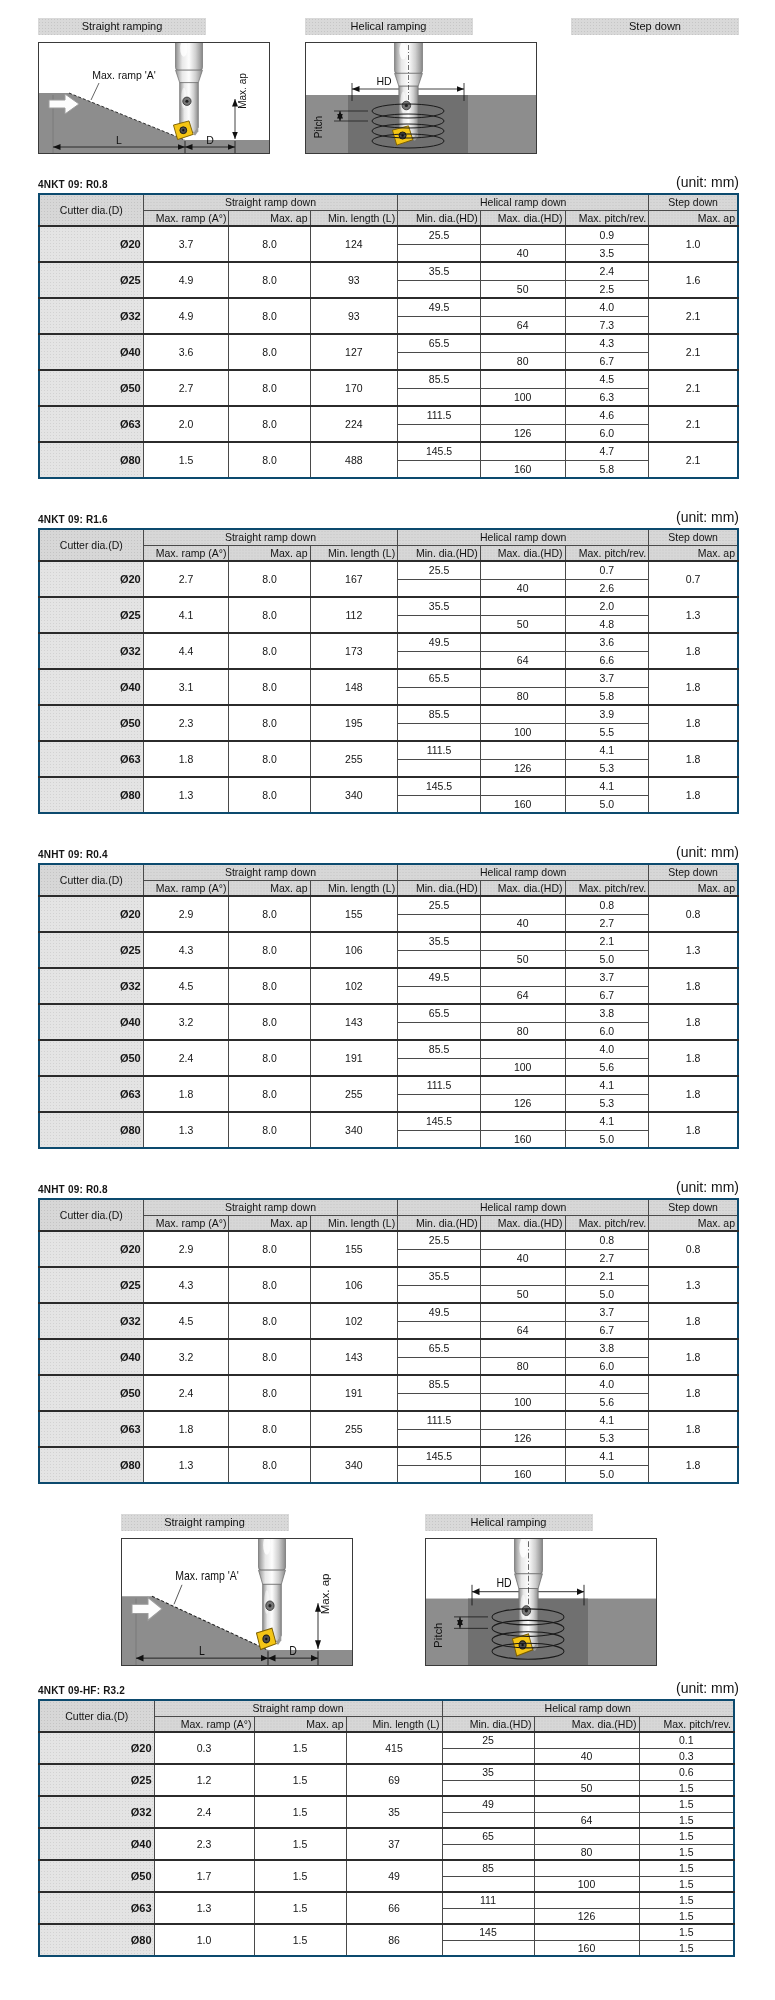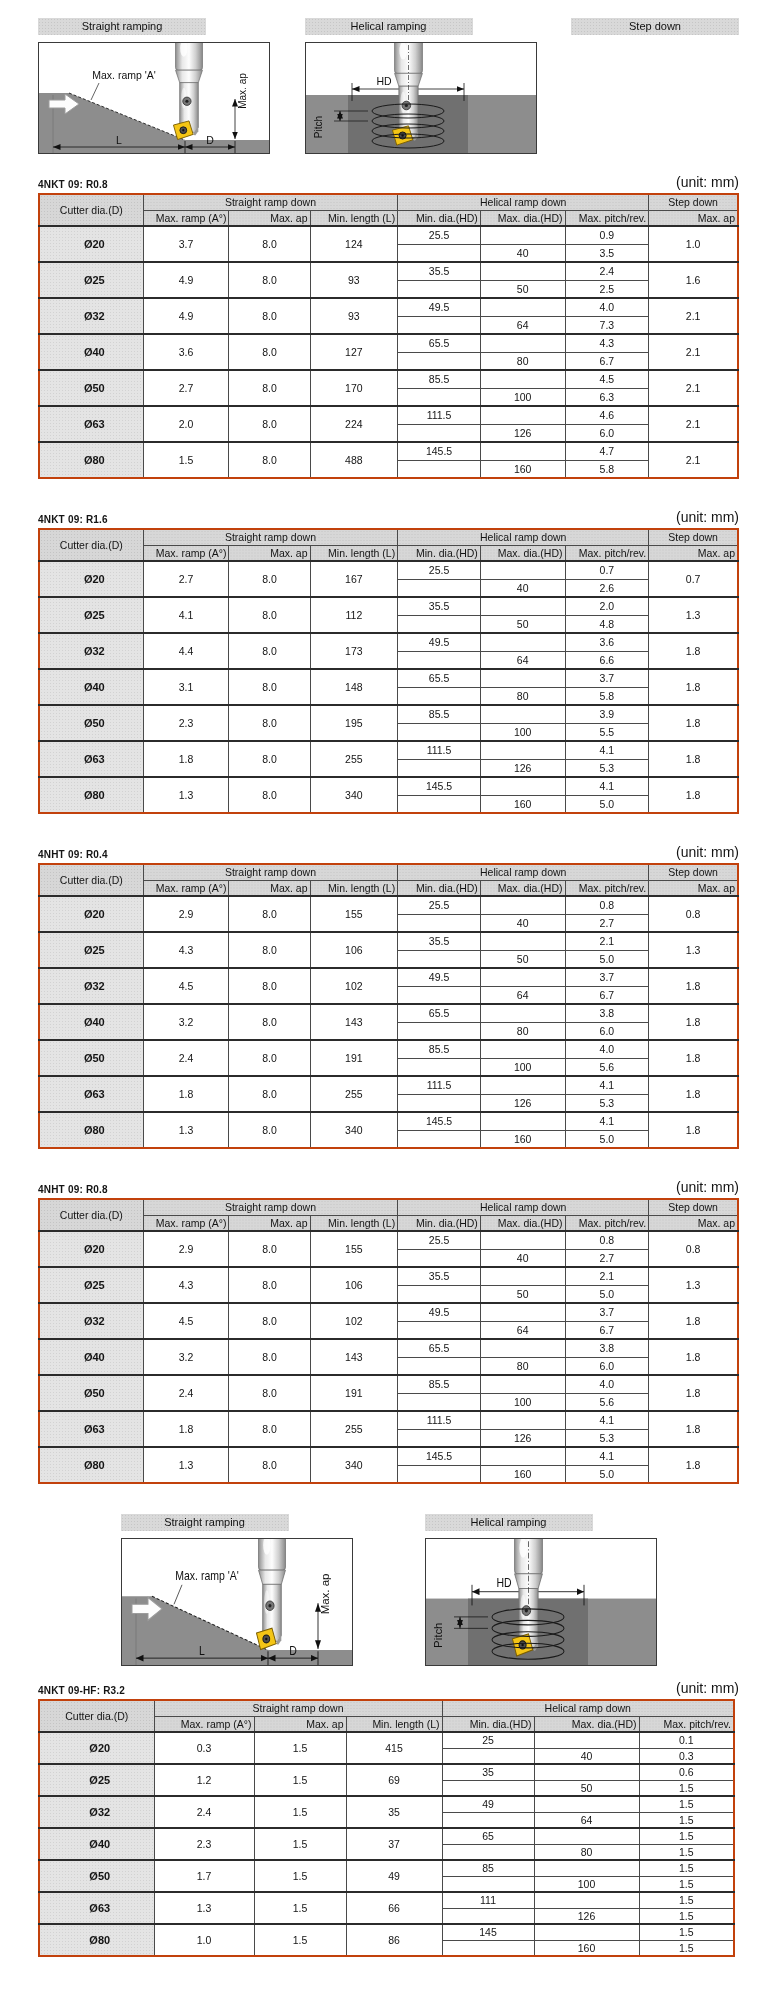--- a/index.html
+++ b/index.html
@@ -24,39 +24,39 @@
   }
   .panel { border:1px solid #3a3a3a; background:#eab308;text-decoration:underline; }
   .panel svg { display:block; }
   svg text { font-family:"Liberation Sans","DejaVu Sans",sans-serif; fill:#111; }
 
   
   .tbl-block { margin-bottom:30px; }
   .tbl-caption { display:flex; justify-content:space-between; align-items:flex-end; margin-bottom:3px; }
   .tbl-title { font-size:10px; font-weight:bold; letter-spacing:0.2px; }
   .tbl-unit { font-size:14px; }
-  table.ramp { border-collapse:collapse; table-layout:fixed; border:2px solid #c2410c; }
+  table.ramp { border-collapse:collapse; table-layout:fixed; border:2px solid #0c4a6e; }
   .ramp th, .ramp td {
     border:1px solid #4a4a4a; font-size:10.5px; text-align:center;
     padding:0 2px; overflow:hidden; white-space:nowrap;
   }
   .ramp thead th {
     background-color:#d7d7d7;
     background-image:radial-gradient(#c4c4c4 0.8px, transparent 0.8px);
     background-size:3px 3px;
     font-weight:normal; height:16px;
   }
   .ramp thead tr:last-child th { border-bottom:2px solid #2b2b2b;text-align:right; }
   .ramp tbody td { height:18px; background:#fff; }
   .ramp.t5 tbody td { height:16px; }
   .ramp tbody td.dia {
     background-color:#e4e4e4;
     background-image:radial-gradient(#d2d2d2 0.8px, transparent 0.8px);
     background-size:3px 3px;
-    text-align:center; padding-left:8px; font-weight:bold; font-size:11px;margin-top:47px;
+    text-align:right; padding-left:8px; font-weight:bold; font-size:11px;margin-top:47px;
   }
   .ramp tbody tr.row-top td { border-top:2px solid #2b2b2b; }
   
   .c1{width:105px}.c2{width:86px}.c3{width:82px}.c4{width:88px}
   .c5{width:83px}.c6{width:85px}.c7{width:84px}.c8{width:90px}
   
   .d1{width:115px}.d2{width:100px}.d3{width:92px}.d4{width:96px}
   .d5{width:92px}.d6{width:105px}.d7{width:95px}
 </style>
 </head>

